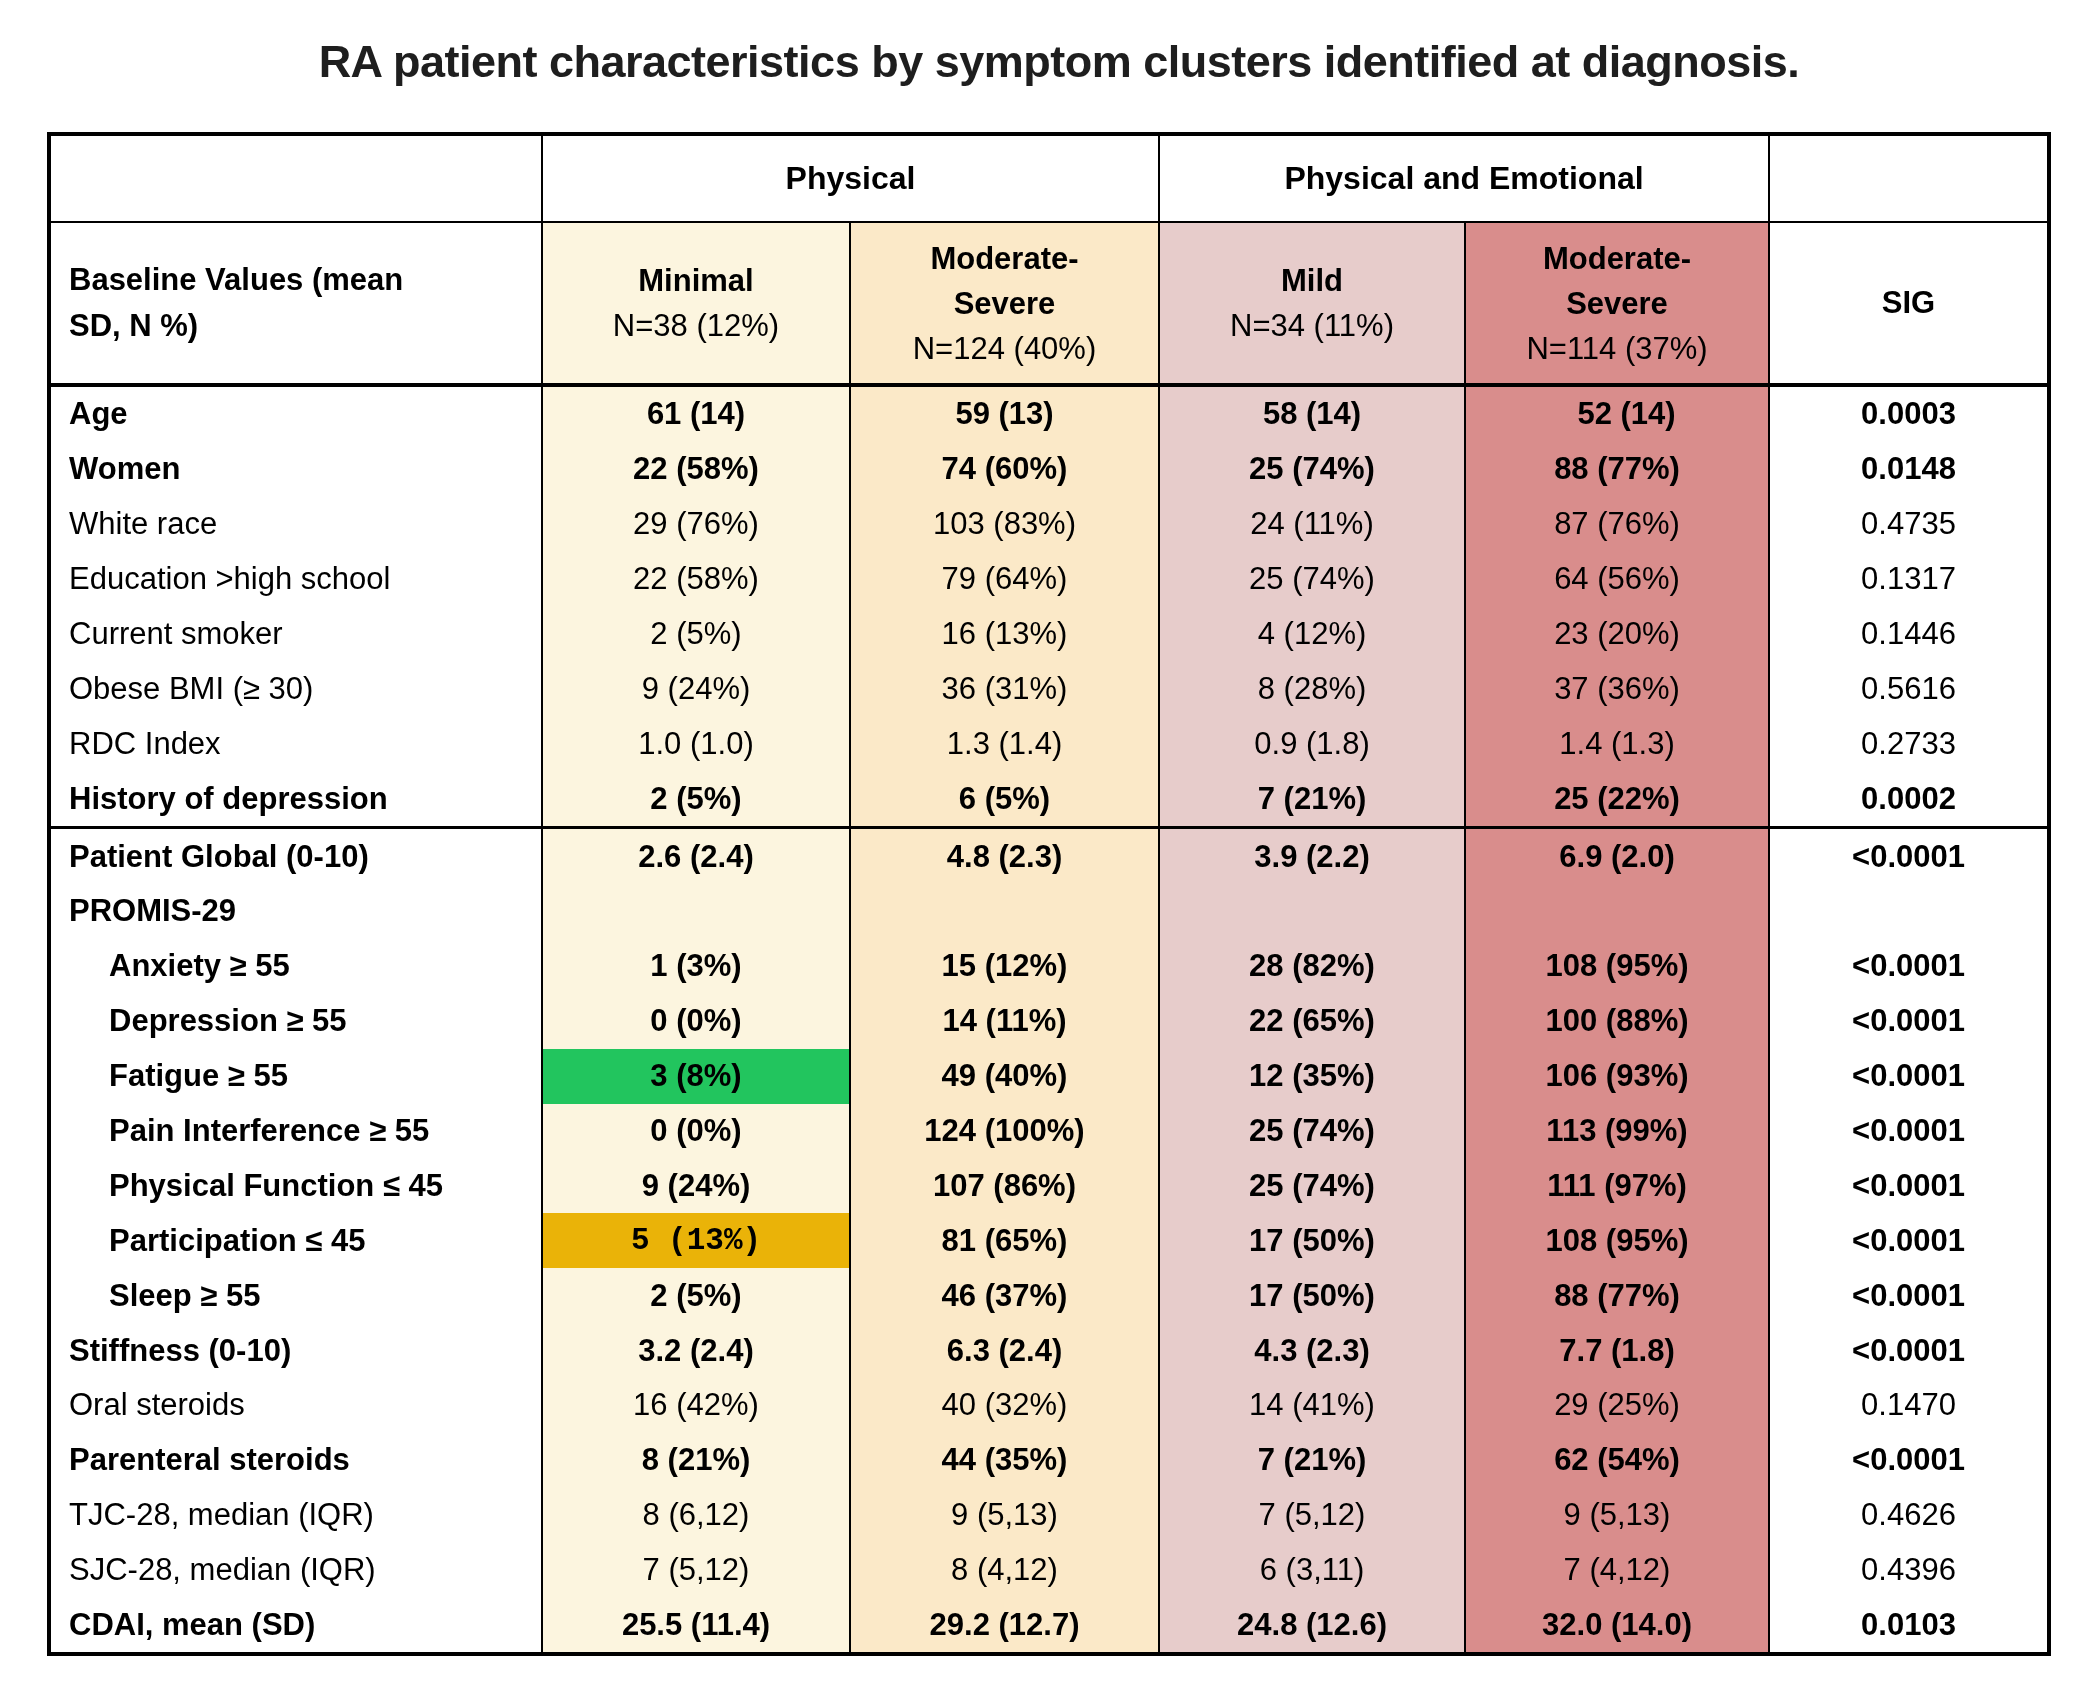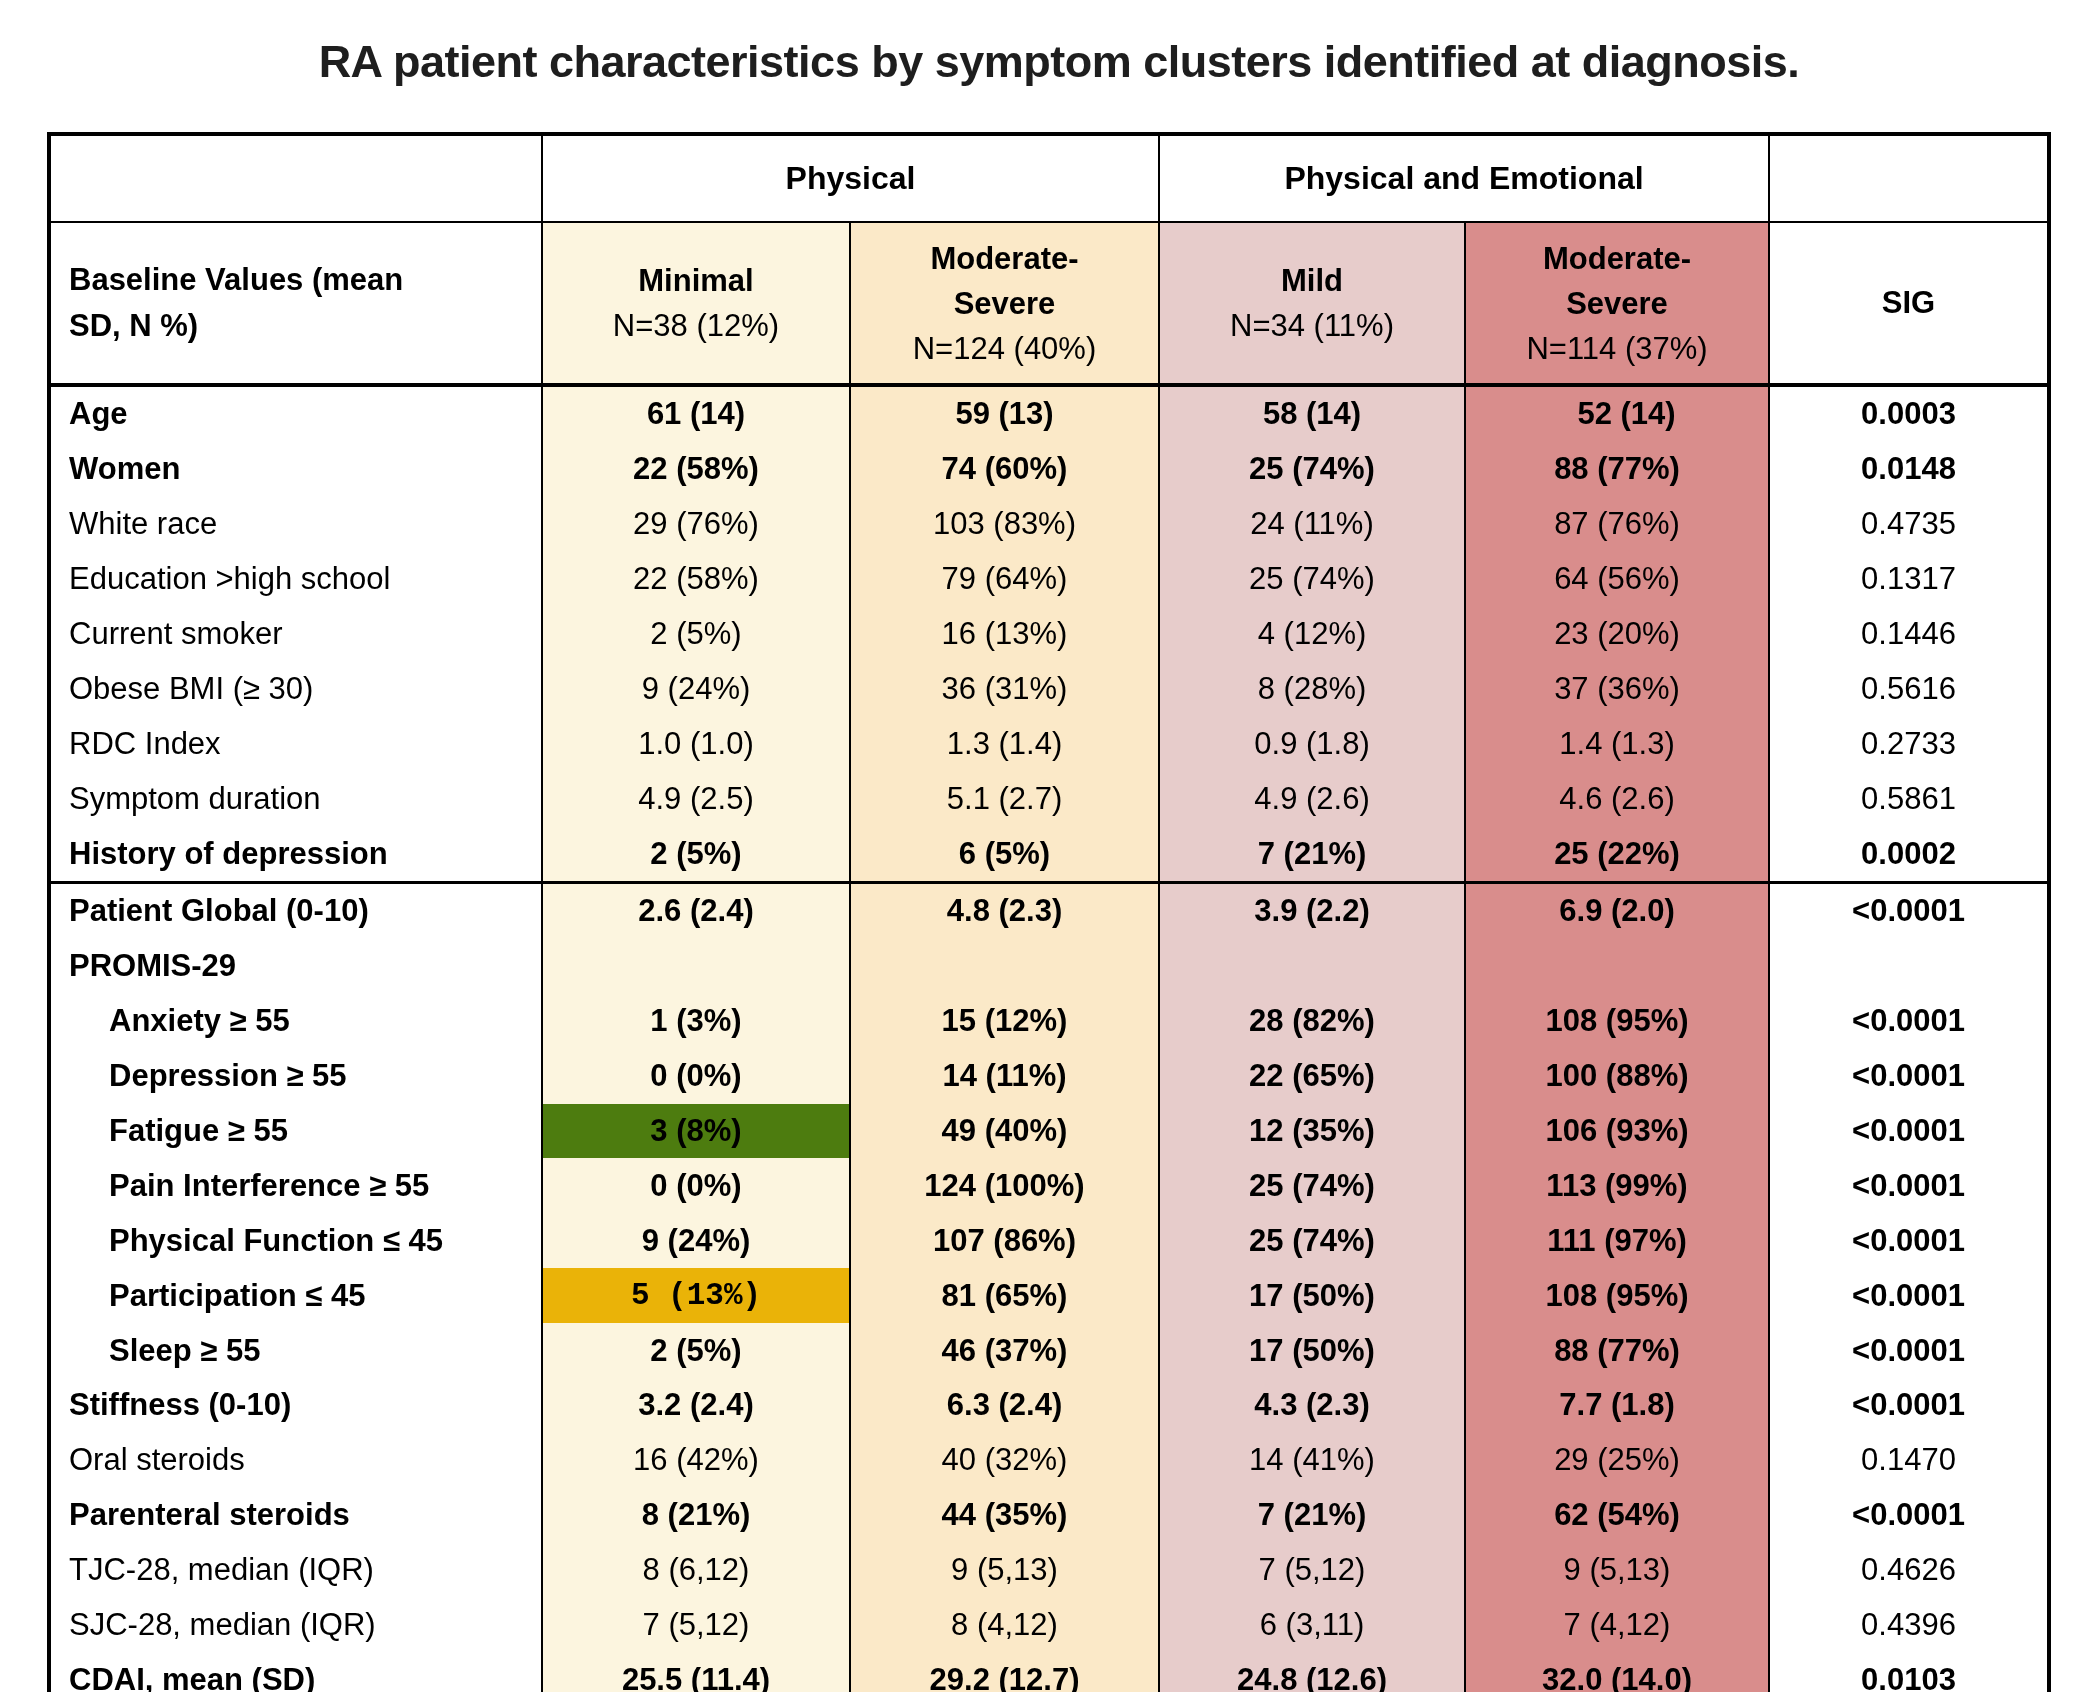--- a/index.html
+++ b/index.html
@@ -178,28 +178,20 @@
           <td class="sig-val bl">0.5616</td>
         </tr>
         <tr>
           <td class="label">RDC Index</td>
           <td class="val bl" style="background: rgb(252, 245, 223);">1.0 (1.0)</td>
           <td class="val bl" style="background: rgb(251, 233, 200);">1.3 (1.4)</td>
           <td class="val bl" style="background: rgb(231, 204, 203);">0.9 (1.8)</td>
           <td class="val bl" style="background: rgb(217, 141, 140);">1.4 (1.3)</td>
           <td class="sig-val bl">0.2733</td>
         </tr>
-        <tr>
-          <td class="label">Symptom duration</td>
-          <td class="val bl" style="background: rgb(252, 245, 223);">4.9 (2.5)</td>
-          <td class="val bl" style="background: rgb(251, 233, 200);">5.1 (2.7)</td>
-          <td class="val bl" style="background: rgb(231, 204, 203);">4.9 (2.6)</td>
-          <td class="val bl" style="background: rgb(217, 141, 140);">4.6 (2.6)</td>
-          <td class="sig-val bl">0.5861</td>
-        </tr>
         <tr class="section-after">
           <td class="label bold">History of depression</td>
           <td class="val bl bold" style="background: rgb(252, 245, 223);">2 (5%)</td>
           <td class="val bl bold" style="background: rgb(251, 233, 200);">6 (5%)</td>
           <td class="val bl bold" style="background: rgb(231, 204, 203);">7 (21%)</td>
           <td class="val bl bold" style="background: rgb(217, 141, 140);">25 (22%)</td>
           <td class="sig-val bl bold">0.0002</td>
         </tr>
         <tr>
           <td class="label bold">Patient Global (0-10)</td>
@@ -228,21 +220,21 @@
         <tr>
           <td class="label bold indent">Depression ≥ 55</td>
           <td class="val bl bold" style="background: rgb(252, 245, 223);">0 (0%)</td>
           <td class="val bl bold" style="background: rgb(251, 233, 200);">14 (11%)</td>
           <td class="val bl bold" style="background: rgb(231, 204, 203);">22 (65%)</td>
           <td class="val bl bold" style="background: rgb(217, 141, 140);">100 (88%)</td>
           <td class="sig-val bl bold">&lt;0.0001</td>
         </tr>
         <tr>
           <td class="label bold indent">Fatigue ≥ 55</td>
-          <td class="val bl bold" style="background: #4d7c0f; margin-left: 40px;">3 (8%)</td>
+          <td class="val bl bold" style="background: #22c55e; margin-left: 40px;">3 (8%)</td>
           <td class="val bl bold" style="background: rgb(251, 233, 200);">49 (40%)</td>
           <td class="val bl bold" style="background: rgb(231, 204, 203);">12 (35%)</td>
           <td class="val bl bold" style="background: rgb(217, 141, 140);">106 (93%)</td>
           <td class="sig-val bl bold">&lt;0.0001</td>
         </tr>
         <tr>
           <td class="label bold indent">Pain Interference ≥ 55</td>
           <td class="val bl bold" style="background: rgb(252, 245, 223);">0 (0%)</td>
           <td class="val bl bold" style="background: rgb(251, 233, 200);">124 (100%)</td>
           <td class="val bl bold" style="background: rgb(231, 204, 203);">25 (74%)</td>

